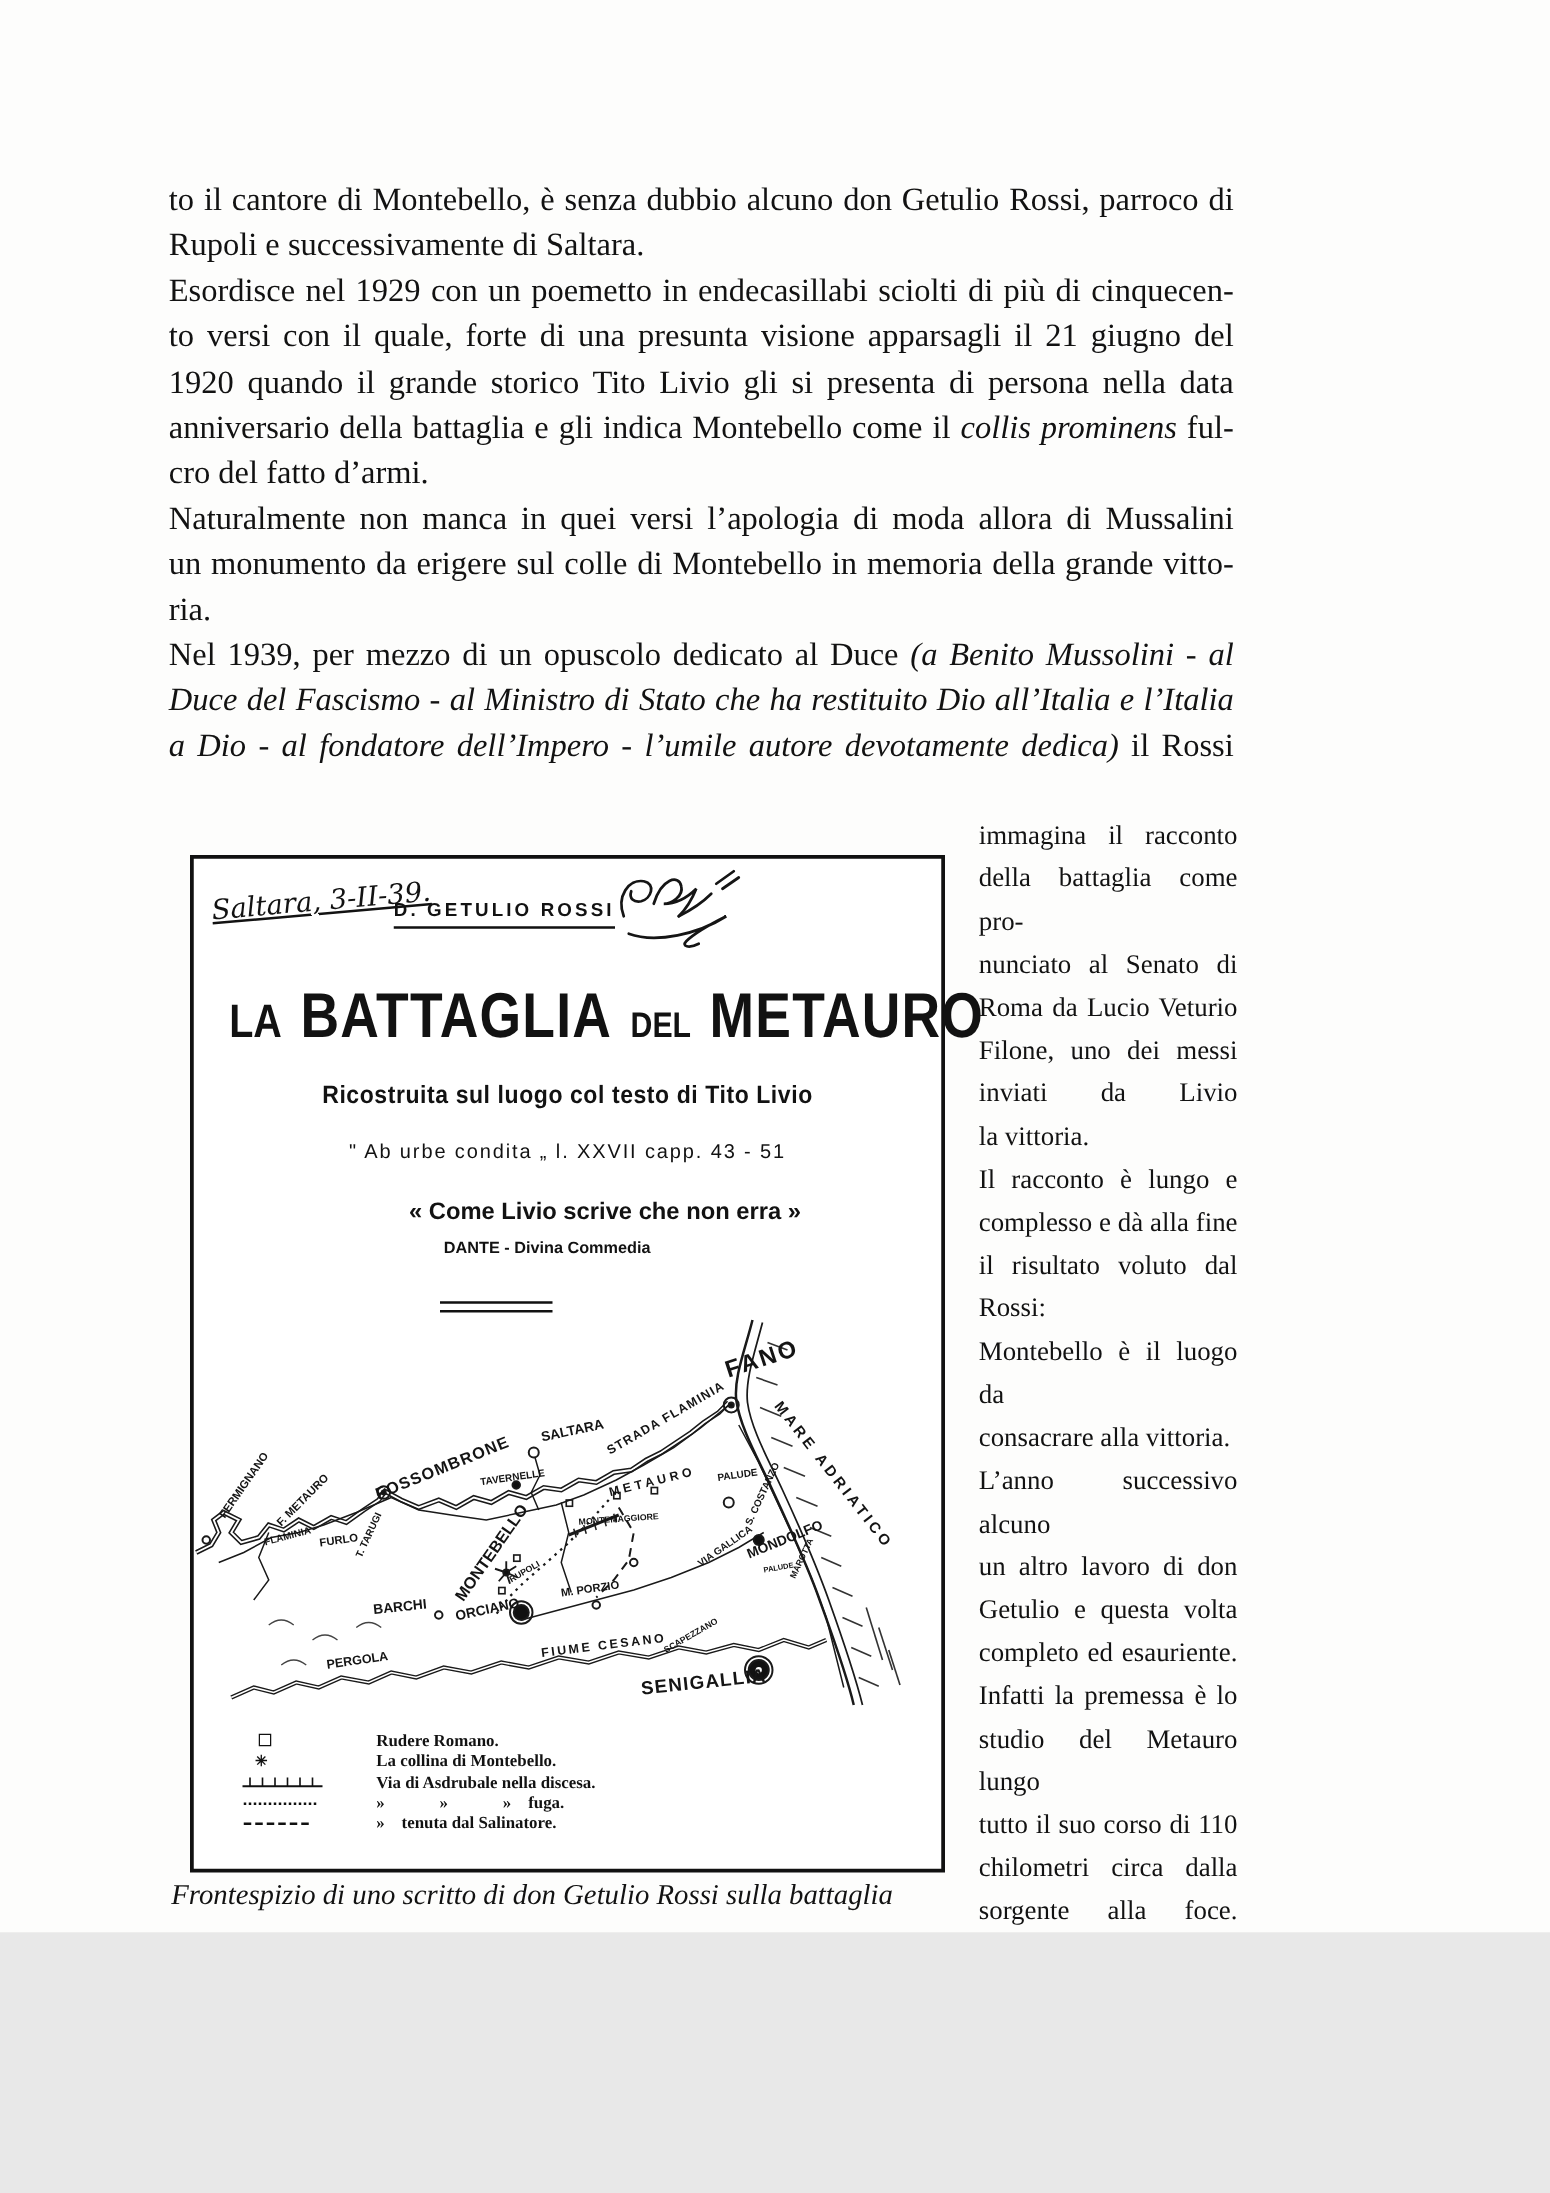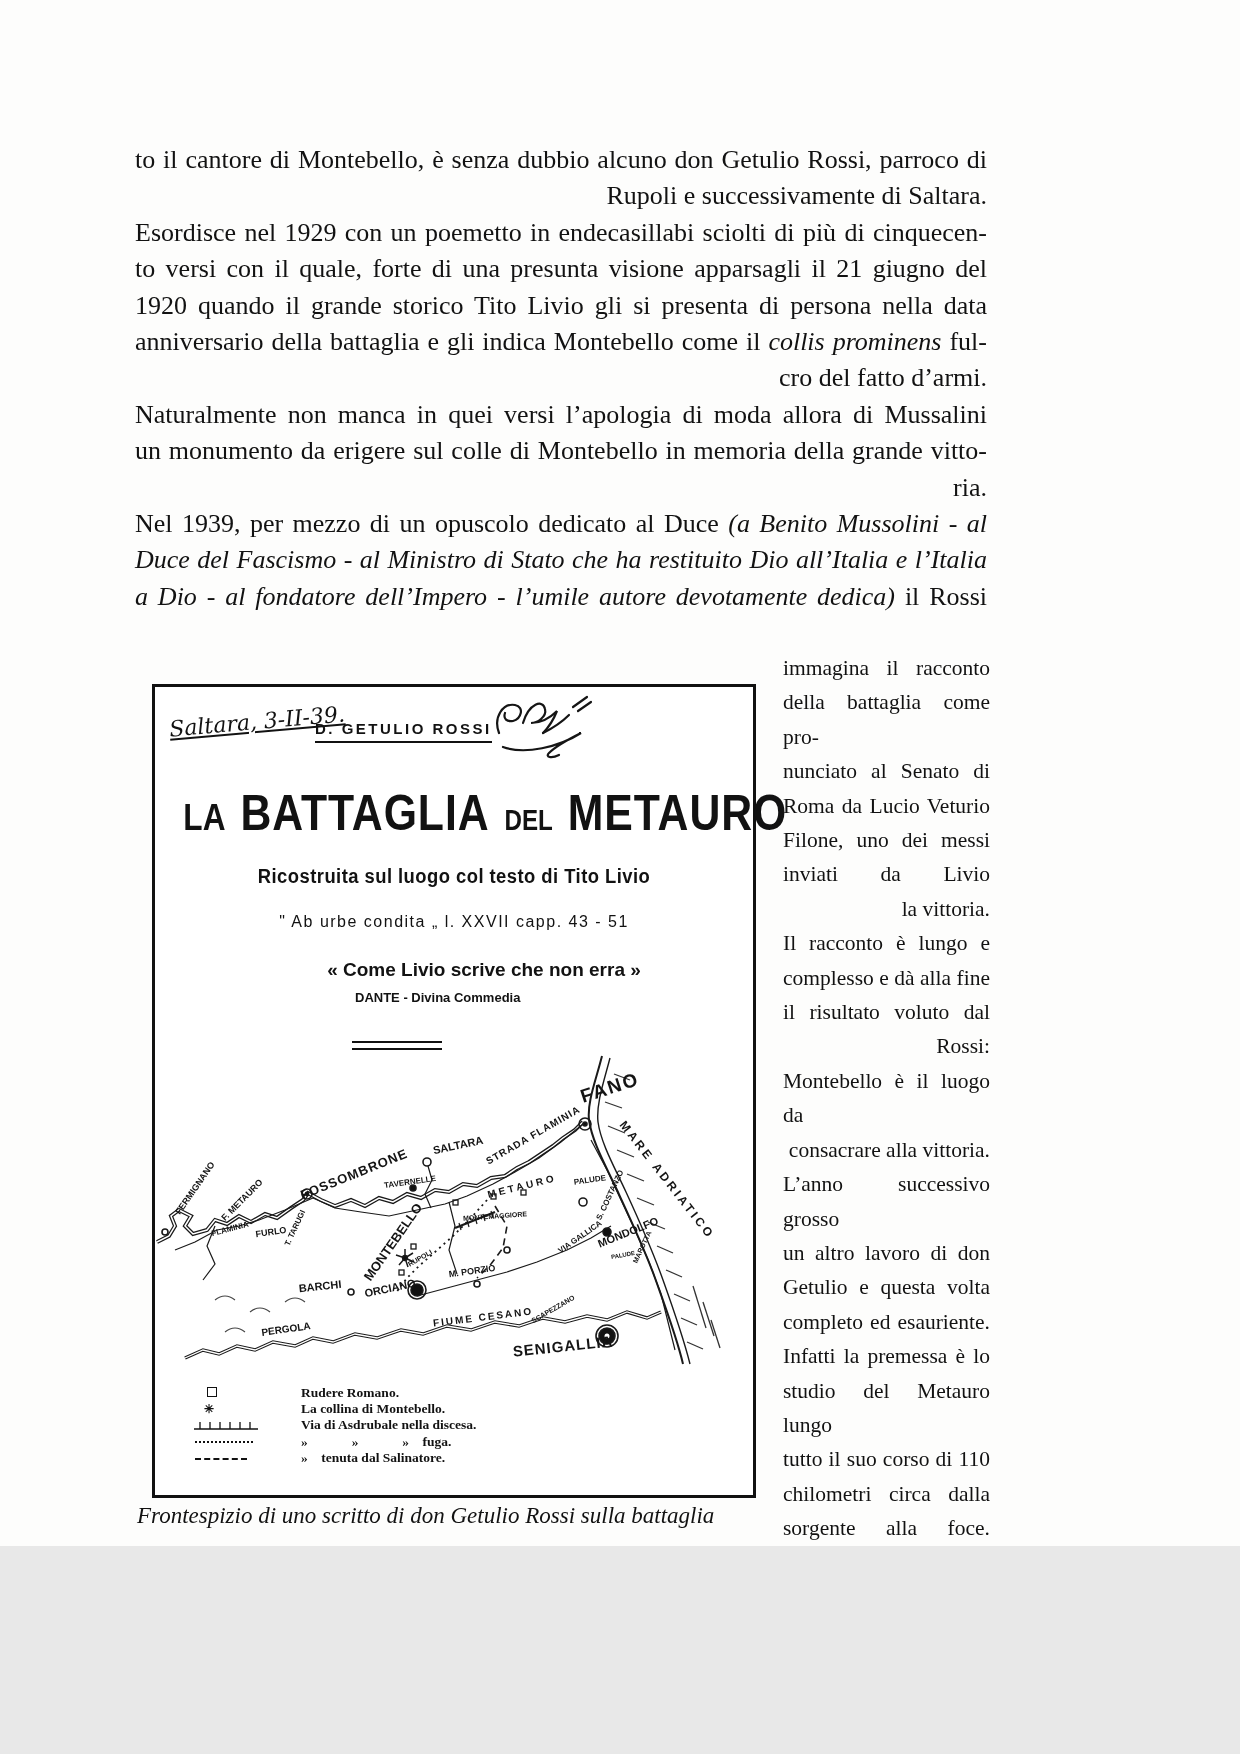--- a/index.html
+++ b/index.html
@@ -1,21 +1,21 @@
 <!DOCTYPE html>
 <html><head>
 <meta charset="utf-8">
 <style>
   html,body{margin:0;padding:0;background:#e8e8e8;}
   .page{position:relative;width:1240px;height:1546px;background:#fdfdfc;margin:0 auto;
         font-family:"Liberation Serif",serif;color:#121212;overflow:hidden;}
   
   .topblock{position:absolute;left:135px;top:142px;width:852px;font-size:26px;line-height:36.4px;}
   .rightcol{position:absolute;left:783px;top:651px;width:207px;font-size:21.5px;line-height:34.4px;}
-  .tline{text-align:right;}
+  .tline{text-align:left;}
   .tline.just{text-align:justify;text-align-last:justify;}
   .tline em{font-style:italic;}
   
   .figbox{position:absolute;left:152px;top:684px;width:598px;height:808px;border:3px solid #111;background:#fff;}
   .hand-date{position:absolute;left:14px;top:22px;font-family:"DejaVu Serif",serif;font-style:italic;
              font-size:22px;transform:rotate(-5deg);text-decoration:underline;white-space:nowrap;}
   .fp-author{position:absolute;left:160px;top:33px;width:170px;text-align:center;
              font-family:"Liberation Sans",sans-serif;font-weight:bold;font-size:15px;letter-spacing:2.5px;}
   .fp-author span{border-bottom:2px solid #111;padding-bottom:4px;white-space:nowrap;}
   .signature{position:absolute;left:330px;top:2px;}
@@ -37,21 +37,21 @@
   .dblrule{position:absolute;left:197px;top:354px;width:90px;height:5px;
            border-top:2px solid #111;border-bottom:2px solid #111;}
   
   .mapwrap{position:absolute;left:0;top:363px;width:598px;height:315px;}
   .mapwrap svg{position:absolute;left:0;top:0;}
   .maplabel{position:absolute;transform-origin:center;white-space:nowrap;color:#141414;
             font-family:"Liberation Sans",sans-serif;font-weight:bold;}
   
   .legend{position:absolute;left:38px;top:698px;font-size:13.5px;font-weight:bold;
           font-family:"Liberation Serif",serif;}
-  .lrow{height:16.2px;display:flex;align-items:flex-start;}
+  .lrow{height:16.2px;display:flex;align-items:flex-end;}
   .lsym{display:inline-block;width:108px;position:relative;}
   .llab{white-space:pre;}
   .sym-square{display:inline-block;width:8px;height:8px;border:1.5px solid #111;margin-left:14px;}
   .sym-star{display:inline-block;margin-left:11px;font-size:12px;line-height:10px;}
   .sym-dotted{display:inline-block;width:58px;border-bottom:2.5px dotted #111;margin-left:2px;vertical-align:middle;}
   .sym-dashdot{display:inline-block;width:52px;border-bottom:2px dashed #111;margin-left:2px;vertical-align:middle;}
   
   .caption{position:absolute;left:137px;top:1503px;font-style:italic;font-size:23px;white-space:nowrap;}
   
   .footerart{position:absolute;left:140px;top:1583px;}
@@ -85,21 +85,21 @@
       <div class="tline just"><span>Roma da Lucio Veturio</span></div>
       <div class="tline just"><span>Filone, uno dei messi</span></div>
       <div class="tline just"><span>inviati da Livio</span></div>
       <div class="tline"><span>la vittoria.</span></div>
       <div class="tline just"><span>Il racconto è lungo e</span></div>
       <div class="tline just"><span>complesso e dà alla fine</span></div>
       <div class="tline just"><span>il risultato voluto dal</span></div>
       <div class="tline"><span>Rossi:</span></div>
       <div class="tline just"><span>Montebello è il luogo da</span></div>
       <div class="tline"><span>consacrare alla vittoria.</span></div>
-      <div class="tline just"><span>L’anno successivo grosso</span></div>
+      <div class="tline just"><span>L’anno successivo alcuno</span></div>
       <div class="tline just"><span>un altro lavoro di don</span></div>
       <div class="tline just"><span>Getulio e questa volta</span></div>
       <div class="tline just"><span>completo ed esauriente.</span></div>
       <div class="tline just"><span>Infatti la premessa è lo</span></div>
       <div class="tline just"><span>studio del Metauro lungo</span></div>
       <div class="tline just"><span>tutto il suo corso di 110</span></div>
       <div class="tline just"><span>chilometri circa dalla</span></div>
       <div class="tline just"><span>sorgente alla foce.</span></div>
       <div class="tline just"><span>Questo fiume scorre</span></div>
       <div class="tline just"><span>grosso modo in una valle</span></div>

